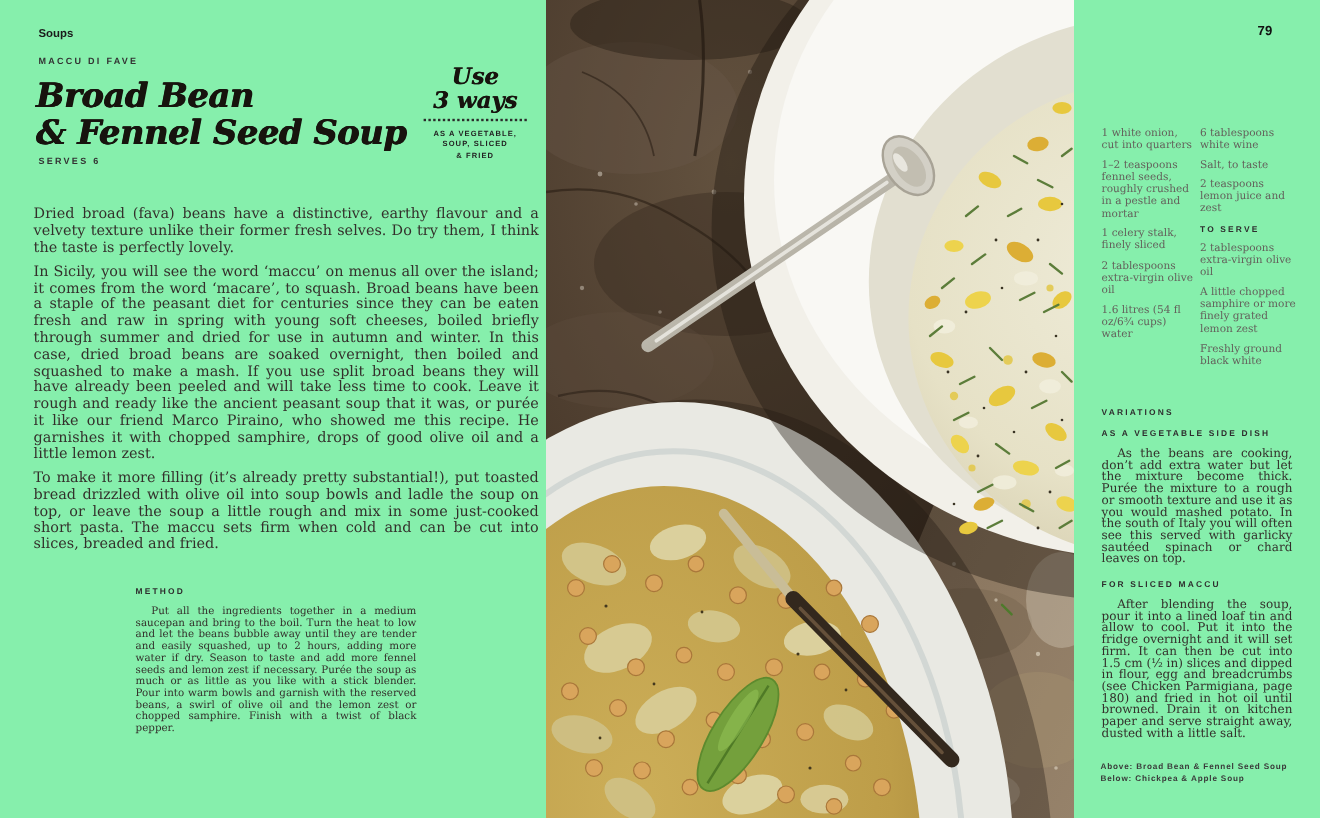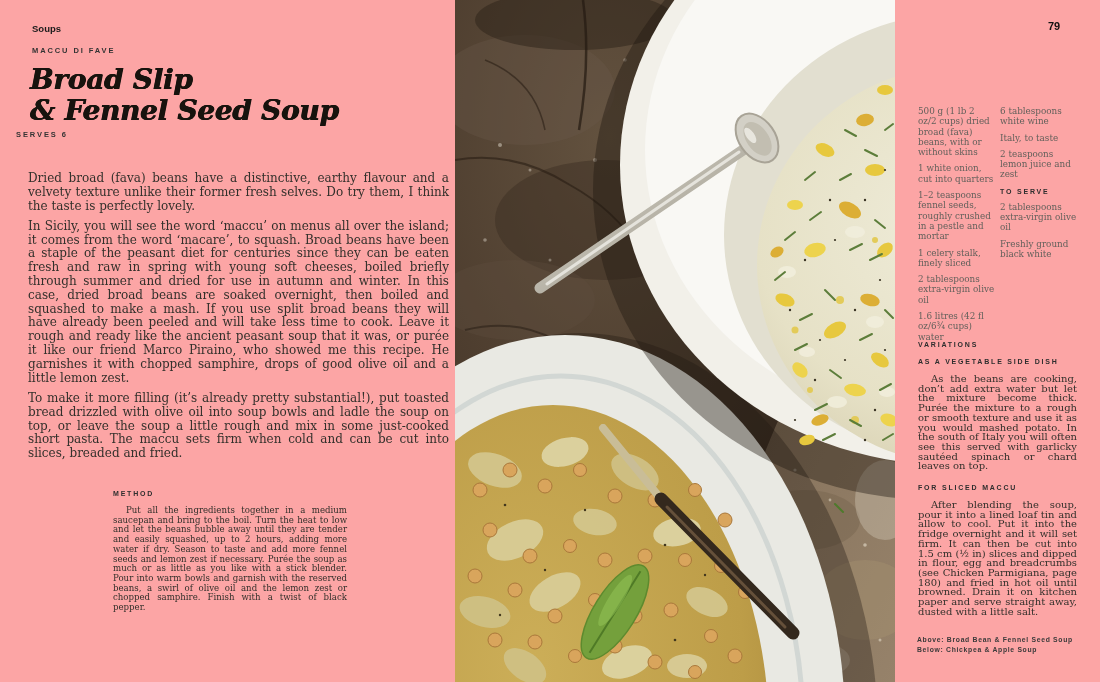--- a/index.html
+++ b/index.html
@@ -1,25 +1,25 @@
 <!DOCTYPE html>
 <html><head>
 <meta charset="utf-8">
 <style>
   html,body{margin:0;padding:0;width:1100px;height:682px;overflow:hidden;background:#fdfdfb;}
   *{box-sizing:border-box;}
-  .spread{position:relative;width:1100px;height:682px;background:#fca5a5;font-family:"DejaVu Serif",serif;}
+  .spread{position:relative;width:1100px;height:682px;background:#86efac;font-family:"DejaVu Serif",serif;}
 
   
   .soups-label{position:absolute;left:32px;top:23px;font:bold 9.5px "Liberation Sans",sans-serif;color:#1b1b1b;}
   .kicker{position:absolute;left:32px;top:46px;font:bold 7.5px "Liberation Sans",sans-serif;letter-spacing:1.9px;color:#333;}
   .title{position:absolute;left:30px;top:64px;font-family:"DejaVu Serif",serif;font-weight:bold;font-style:italic;
          font-size:28px;line-height:31px;color:#17130e;letter-spacing:-0.3px;
          text-shadow:0.5px 0 0 currentColor,-0.3px 0 0 currentColor;}
-  .serves{position:absolute;left:16px;top:130px;font:bold 7.5px "Liberation Sans",sans-serif;letter-spacing:1.9px;color:#333;}
+  .serves{position:absolute;left:32px;top:130px;font:bold 7.5px "Liberation Sans",sans-serif;letter-spacing:1.9px;color:#333;}
 
   .badge{position:absolute;left:331px;top:54px;width:130px;text-align:center;}
   .badge-title{font-family:"DejaVu Serif",serif;font-weight:bold;font-style:italic;font-size:19px;line-height:20px;color:#17130e;
                text-shadow:0.4px 0 0 currentColor;}
   .badge-rule{border-top:2px dotted #2b2b2b;margin:5px 22px 6px 22px;height:0;}
   .badge-sub{font:bold 6.3px "Liberation Sans",sans-serif;letter-spacing:0.9px;line-height:1.5;color:#222;white-space:pre-line;}
 
   .intro{position:absolute;left:28px;top:172px;width:421px;font-size:12px;line-height:13.8px;
          text-align:justify;color:#33302b;}
   .intro p{margin:0 0 6.5px 0;}
@@ -49,25 +49,35 @@
            letter-spacing:0.7px;line-height:1.5;color:#3a3a3a;}
 </style>
 </head>
 <body>
 
 <div class="spread">
 
   <div class="soups-label">Soups</div>
   <div class="kicker">MACCU DI FAVE</div>
   <div class="title">
-    <div>Broad Slip</div>
+    <div>Broad Bean</div>
     <div>&amp; Fennel Seed Soup</div>
   </div>
   <div class="serves">SERVES 6</div>
 
+  <div class="badge">
+    <div class="badge-title">
+      <div>Use</div>
+      <div>3 ways</div>
+    </div>
+    <div class="badge-rule"></div>
+    <div class="badge-sub">AS A VEGETABLE,
+SOUP, SLICED
+&amp; FRIED</div>
+  </div>
 
   <div class="intro">
     <p>Dried broad (fava) beans have a distinctive, earthy flavour and a velvety texture unlike their former fresh selves. Do try them, I think the taste is perfectly lovely.</p>
     <p>In Sicily, you will see the word ‘maccu’ on menus all over the island; it comes from the word ‘macare’, to squash. Broad beans have been a staple of the peasant diet for centuries since they can be eaten fresh and raw in spring with young soft cheeses, boiled briefly through summer and dried for use in autumn and winter. In this case, dried broad beans are soaked overnight, then boiled and squashed to make a mash. If you use split broad beans they will have already been peeled and will take less time to cook. Leave it rough and ready like the ancient peasant soup that it was, or purée it like our friend Marco Piraino, who showed me this recipe. He garnishes it with chopped samphire, drops of good olive oil and a little lemon zest.</p>
     <p>To make it more filling (it’s already pretty substantial!), put toasted bread drizzled with olive oil into soup bowls and ladle the soup on top, or leave the soup a little rough and mix in some just-cooked short pasta. The maccu sets firm when cold and can be cut into slices, breaded and fried.</p>
   </div>
 
   <div class="method">
     <div class="sec-head">METHOD</div>
     <p>Put all the ingredients together in a medium saucepan and bring to the boil. Turn the heat to low and let the beans bubble away until they are tender and easily squashed, up to 2 hours, adding more water if dry. Season to taste and add more fennel seeds and lemon zest if necessary. Purée the soup as much or as little as you like with a stick blender. Pour into warm bowls and garnish with the reserved beans, a swirl of olive oil and the lemon zest or chopped samphire. Finish with a twist of black pepper.</p>
@@ -306,34 +316,34 @@
             <ellipse cx="-4" cy="-6" rx="4" ry="9" fill="#eceae3" opacity="0.9"></ellipse>
           </g>
         </g>
       </g>
     </svg>
   </div>
 
   <div class="pageno">79</div>
 
   <div class="ing-col ing-col1">
-    <div class="ing-item">500 g (1 lb 2 oz/2 cups) dried broad (fava) beans, with or without skins</div>
     <div class="ing-item">1 white onion, cut into quarters</div>
     <div class="ing-item">1–2 teaspoons fennel seeds, roughly crushed in a pestle and mortar</div>
     <div class="ing-item">1 celery stalk, finely sliced</div>
     <div class="ing-item">2 tablespoons extra-virgin olive oil</div>
-    <div class="ing-item">1.6 litres (42 fl oz/6¾ cups) water</div>
+    <div class="ing-item">1.6 litres (54 fl oz/6¾ cups) water</div>
   </div>
 
   <div class="ing-col ing-col2">
     <div class="ing-item">6 tablespoons white wine</div>
-    <div class="ing-item">Italy, to taste</div>
+    <div class="ing-item">Salt, to taste</div>
     <div class="ing-item">2 teaspoons lemon juice and zest</div>
     <div class="sec-head to-serve-head">TO SERVE</div>
     <div class="ing-item">2 tablespoons extra-virgin olive oil</div>
+    <div class="ing-item">A little chopped samphire or more finely grated lemon zest</div>
     <div class="ing-item">Freshly ground black white</div>
   </div>
 
   <div class="variations">
     <div class="sec-head">VARIATIONS</div>
     <div class="sec-head sub-head">AS A VEGETABLE SIDE DISH</div>
     <p>As the beans are cooking, don’t add extra water but let the mixture become thick. Purée the mixture to a rough or smooth texture and use it as you would mashed potato. In the south of Italy you will often see this served with garlicky sautéed spinach or chard leaves on top.</p>
     <div class="sec-head sub-head">FOR SLICED MACCU</div>
     <p>After blending the soup, pour it into a lined loaf tin and allow to cool. Put it into the fridge overnight and it will set firm. It can then be cut into 1.5 cm (½ in) slices and dipped in flour, egg and breadcrumbs (see Chicken Parmigiana, page 180) and fried in hot oil until browned. Drain it on kitchen paper and serve straight away, dusted with a little salt.</p>
   </div>

